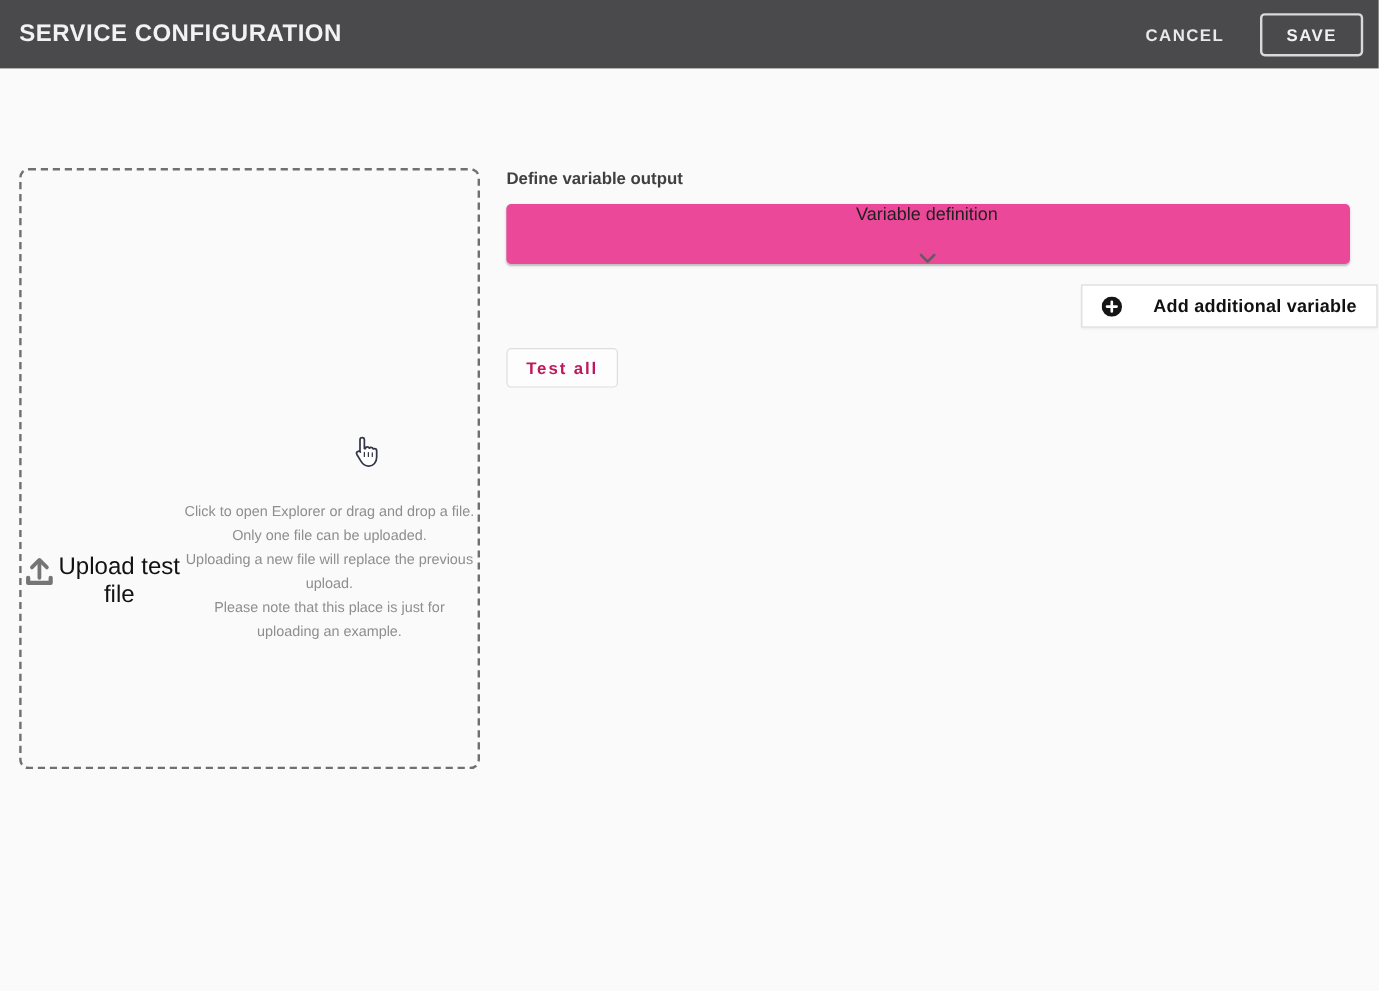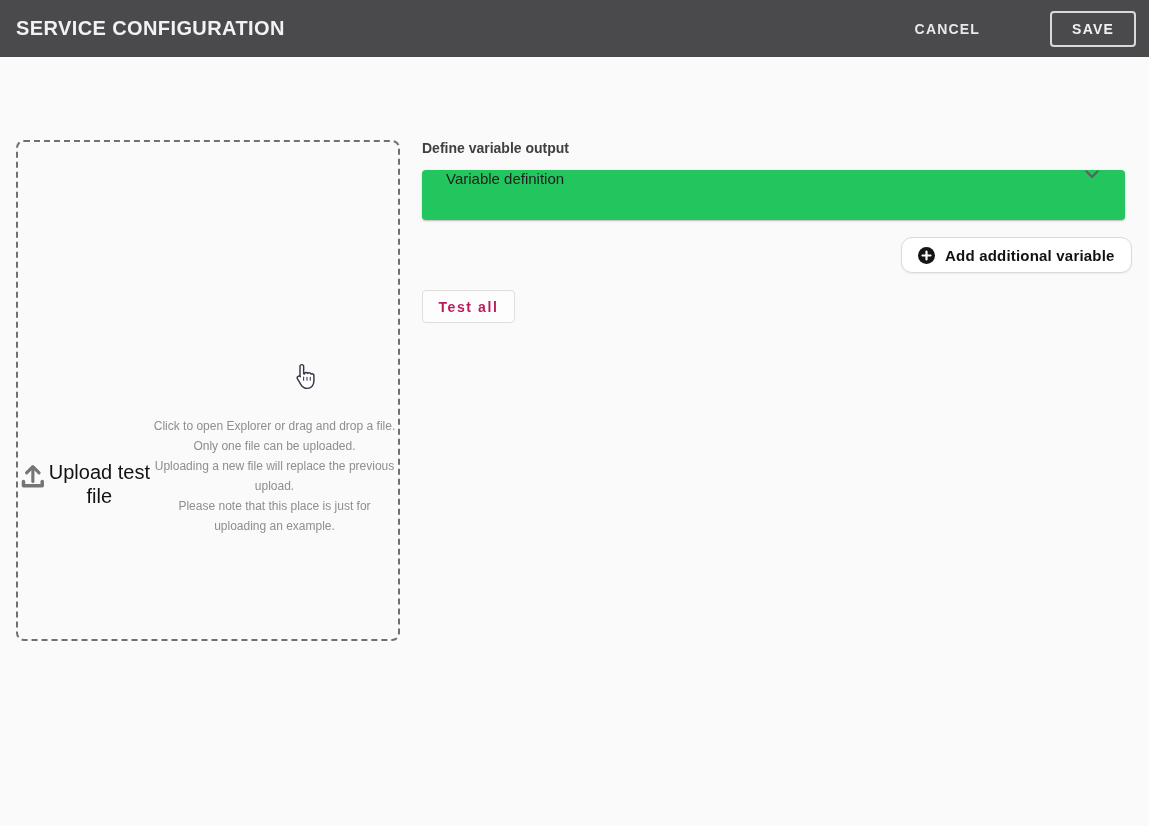--- a/index.html
+++ b/index.html
@@ -11,21 +11,20 @@
     position: relative;
   }
   .screen { position: relative; width: 1149px; height: 826px; }
 
   
   .appbar {
     position: absolute; top: 0; left: 0; width: 1149px; height: 57px;
     background: #4a4a4c;
     display: flex; align-items: center;
     padding: 0 13px 0 16px;
-    gap: 40px;
   }
   .appbar-title {
     color: #f2f2f2; font-size: 20px; font-weight: 600;
     letter-spacing: 0.4px;
   }
   .appbar-spacer { flex: 1; }
   .btn-cancel {
     background: transparent; border: none; cursor: pointer;
     color: #e9e9e9; font-family: inherit;
     font-size: 14px; font-weight: 700; letter-spacing: 1.2px;
@@ -63,32 +62,32 @@
     font-size: 12px; line-height: 20px; color: #8e8e8e;
   }
 
   
   .section-label {
     position: absolute; left: 422px; top: 140px;
     font-size: 14px; font-weight: 700; color: #404040; line-height: 16px;
   }
   .accordion {
     position: absolute; left: 422px; top: 170px; width: 703px; height: 50px;
-    background: #22c55e; border-radius: 4px;
+    background: #ec4899; border-radius: 4px;
     box-shadow: 0 1px 1px rgba(0,0,0,0.14), 0 1px 3px rgba(0,0,0,0.12);
-    display: flex; 
-    padding: 0 26px 0 24px; cursor: pointer;
+    display: flex; align-items: center;
+    padding: 0 26px 0 24px; cursor: pointer; flex-direction: column;
   }
   .accordion-label { font-size: 15px; color: #1f1f1f; flex: 1; }
   .chevron-icon { width: 14px; height: 9px; display: block; }
 
   .btn-add {
     position: absolute; left: 901px; top: 237px; height: 36px;
-    display: flex; align-items: center; gap: 10px;
-    background: #ffffff; border: 1px solid #dadada; border-radius: 11px;
+    display: flex; align-items: center; gap: 26px;
+    background: #ffffff; border: 1px solid #dadada; border-radius: 0;
     box-shadow: 0 1px 2px rgba(0,0,0,0.06);
     padding: 0 16px; cursor: pointer; font-family: inherit;
   }
   .btn-add-label { font-size: 15px; font-weight: 700; color: #111; letter-spacing: 0.2px; }
   .plus-circle-icon { width: 17px; height: 17px; display: block; }
 
   .btn-testall {
     position: absolute; left: 422px; top: 290px; width: 93px; height: 33px;
     background: #fdfdfd; border: 1px solid #dedede; border-radius: 4px;
     color: #be185d; font-family: inherit;

